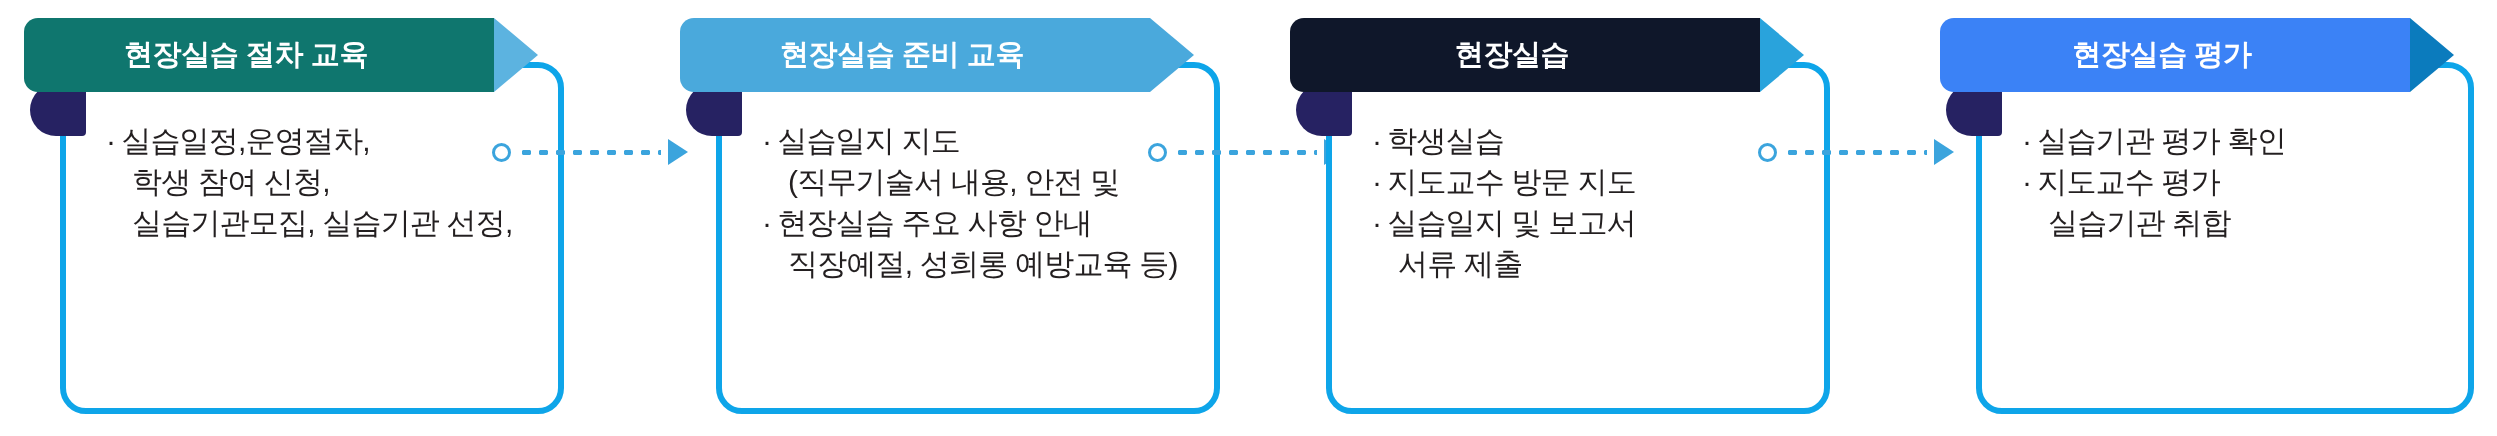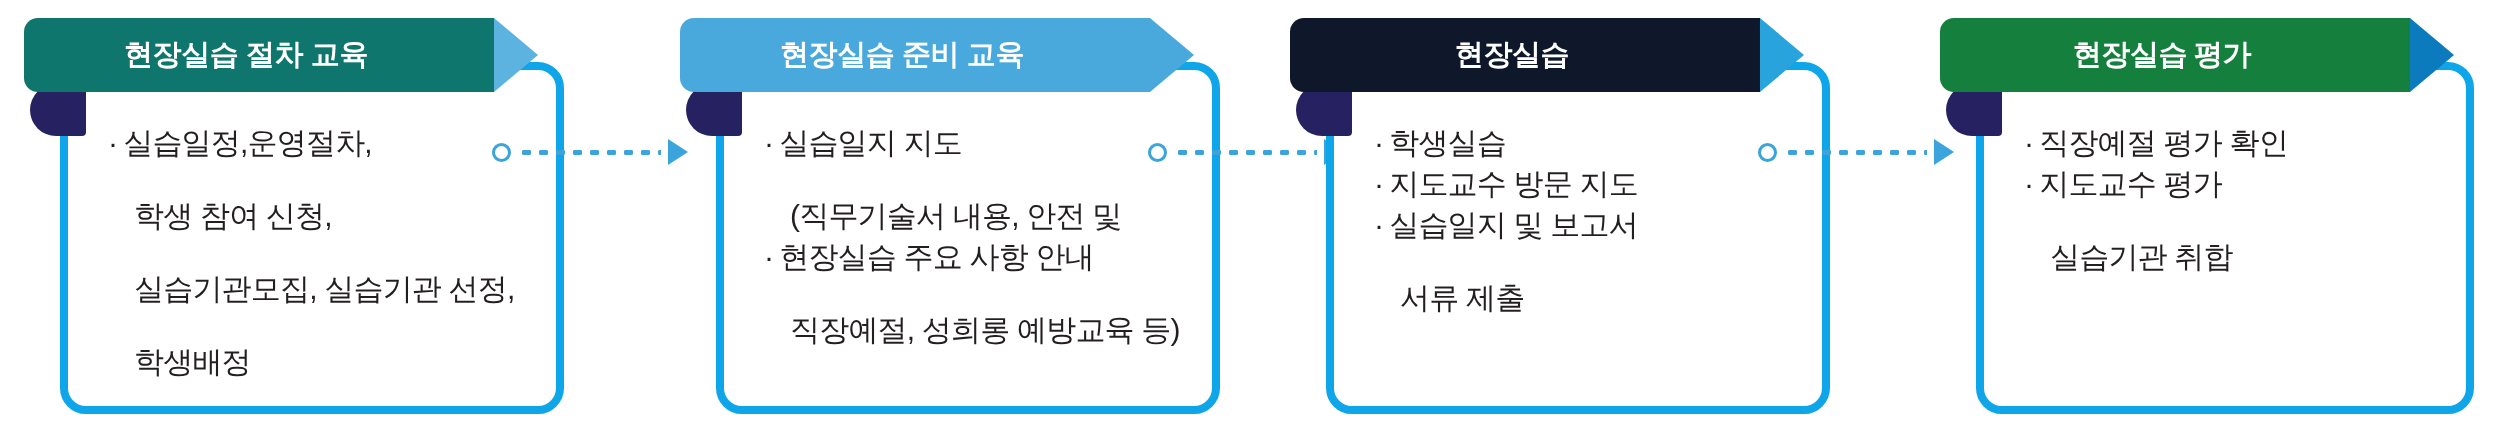--- a/index.html
+++ b/index.html
@@ -21,21 +21,21 @@
     width:540px;
     height:404px;
   }
   .card-body{
     position:absolute;
     left:36px;
     top:44px;
     width:calc(100% - 36px);
     height:352px;
     box-sizing:border-box;
-    border:8px solid #0ea5e9;
+    border:6px solid #0ea5e9;
     border-radius:26px;
     background:#ffffff;
   }
   .card-header{
     position:absolute;
     left:0;
     top:0;
     width:470px;
     height:74px;
     border-top-left-radius:14px;
@@ -90,21 +90,20 @@
     line-height:41px;
     letter-spacing:-0.8px;
     white-space:nowrap;
   }
   .card-list .li .bullet{
     color:#231f20;
     padding-right:6px;
   }
   .card-list .li.cont{
     padding-left:26px;
-    margin-top:32px;
   }
 
   
   .connector{
     position:absolute;
     top:134px;
     height:36px;
     display:flex;
     align-items:center;
   }
@@ -137,21 +136,20 @@
 <body>
 
 <div id="flow">
 
   <div class="card" style="left:24px;">
     <div class="card-body">
       <div class="card-list">
         <span class="li"><span class="bullet">·</span><span>실습일정,운영절차,</span></span>
         <span class="li cont"><span>학생 참여 신청,</span></span>
         <span class="li cont"><span>실습기관모집, 실습기관 선정,</span></span>
-        <span class="li cont"><span>학생배정</span></span>
       </div>
     </div>
     <div class="navy-tab"></div>
     <div class="card-header" style="background:#0f766e;color:#5cb3e0;">
       <span class="hdr-text">현장실습 절차 교육</span>
       <span class="chevron"></span>
     </div>
   </div>
 
   <div class="connector" style="left:492px;width:196px;">
@@ -200,25 +198,25 @@
 
   <div class="connector" style="left:1758px;width:196px;">
     <span class="conn-circle"></span>
     <span class="conn-dots"></span>
     <span class="conn-arrow"></span>
   </div>
 
   <div class="card" style="left:1940px;width:534px;">
     <div class="card-body">
       <div class="card-list">
-        <span class="li"><span class="bullet">·</span><span>직장예절 평가 확인</span></span>
+        <span class="li"><span class="bullet">·</span><span>실습기관 평가 확인</span></span>
         <span class="li"><span class="bullet">·</span><span>지도교수 평가</span></span>
         <span class="li cont"><span>실습기관 취합</span></span>
       </div>
     </div>
     <div class="navy-tab"></div>
-    <div class="card-header" style="background:#15803d;color:#0b7bbd;font-family:Liberation Serif, serif;">
+    <div class="card-header" style="background:#3b82f6;color:#0b7bbd;">
       <span class="hdr-text">현장실습 평가</span>
       <span class="chevron"></span>
     </div>
   </div>
 
 </div>
 
 </body></html>

